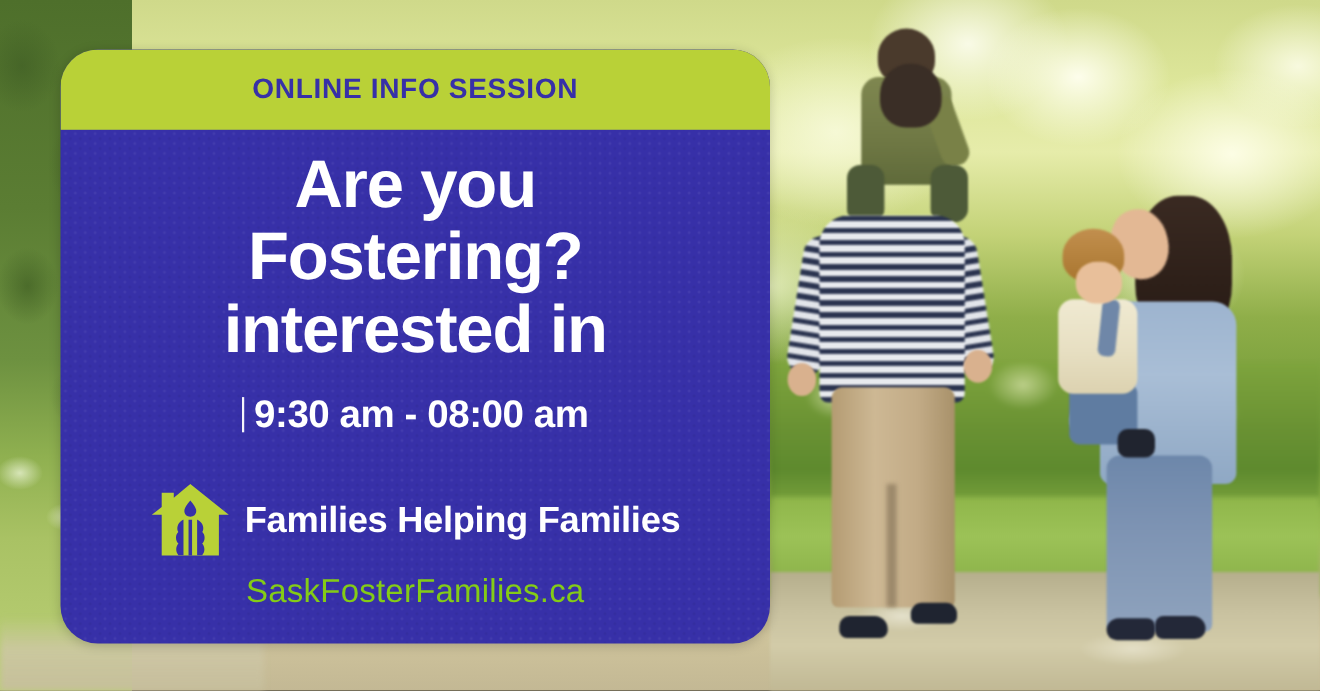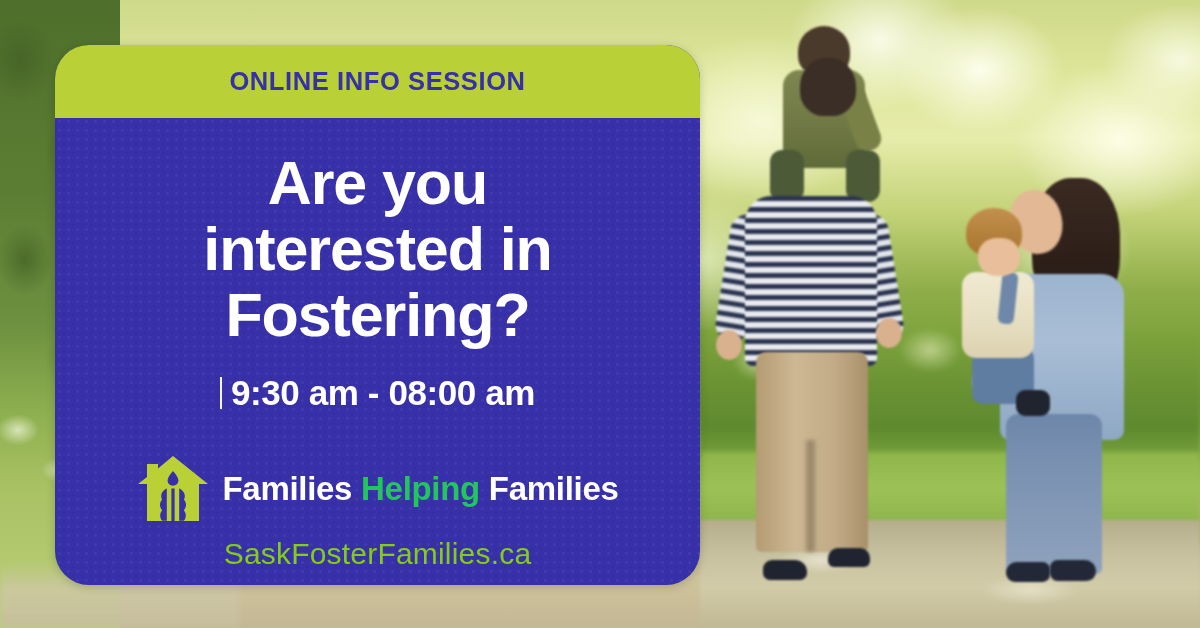--- a/index.html
+++ b/index.html
@@ -214,21 +214,21 @@
     position: absolute;
     left: 0; top: 73px;
     width: 100%;
     height: 467px;
     display: flex;
     flex-direction: column;
     align-items: center;
   }
   .headline {
     margin: 0;
-    padding-top: 32px;
+    padding-top: 16px;
     color: #ffffff;
     font-size: 61px;
     font-weight: bold;
     line-height: 1.085;
     letter-spacing: -1.1px;
     text-align: center;
   }
   .headline span { display: block; }
   .datetime {
     margin-top: 24px;
@@ -257,21 +257,21 @@
     gap: 14px;
   }
   .logo-mark { width: 72px; height: 68px; display: block; flex: none; }
   .wordmark {
     font-size: 33px;
     font-weight: bold;
     letter-spacing: -.3px;
     color: #ffffff;
     white-space: nowrap;
   }
-  .wordmark .accent { color: #22c55e; }
+  .wordmark .accent { color: #ffffff; }
 
   .site-url {
     margin-top: 14px;
     color: #84cc16;
     font-size: 30px;
     font-weight: normal;
     letter-spacing: .2px;
     white-space: nowrap;
   }
 </style>
@@ -323,22 +323,22 @@
   <div class="card">
     <div class="card-texture"></div>
 
     <div class="eyebrow-band">
       <div class="eyebrow-text">ONLINE INFO SESSION</div>
     </div>
 
     <div class="card-body">
       <h1 class="headline">
         <span>Are you</span>
+        <span>Fostering?</span>
         <span>interested in</span>
-        <span>Fostering?</span>
       </h1>
 
       <div class="datetime">
         <span class="dt-sep"></span>
         <span>9:30 am - 08:00 am</span>
       </div>
 
       <div class="logo-lockup">
         <svg class="logo-mark" viewBox="0 0 72 68" aria-hidden="true">
 

